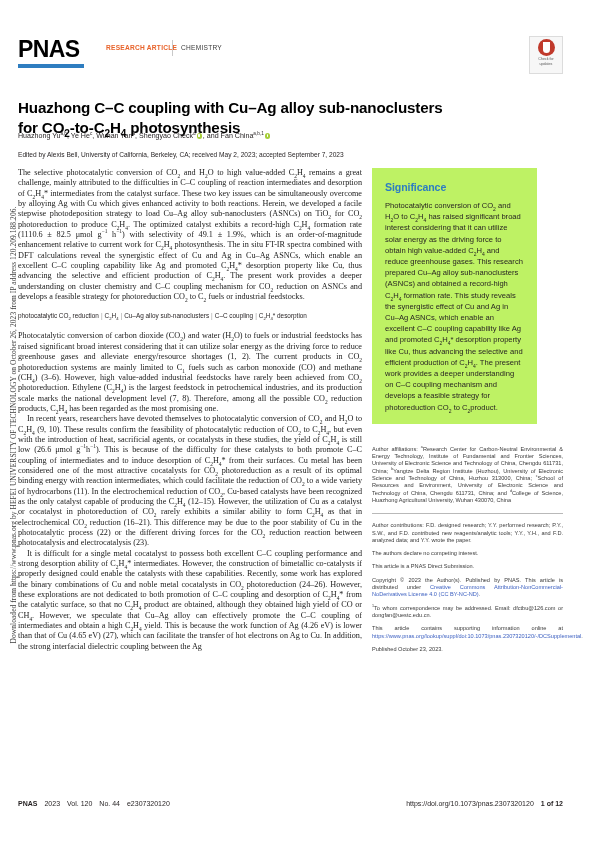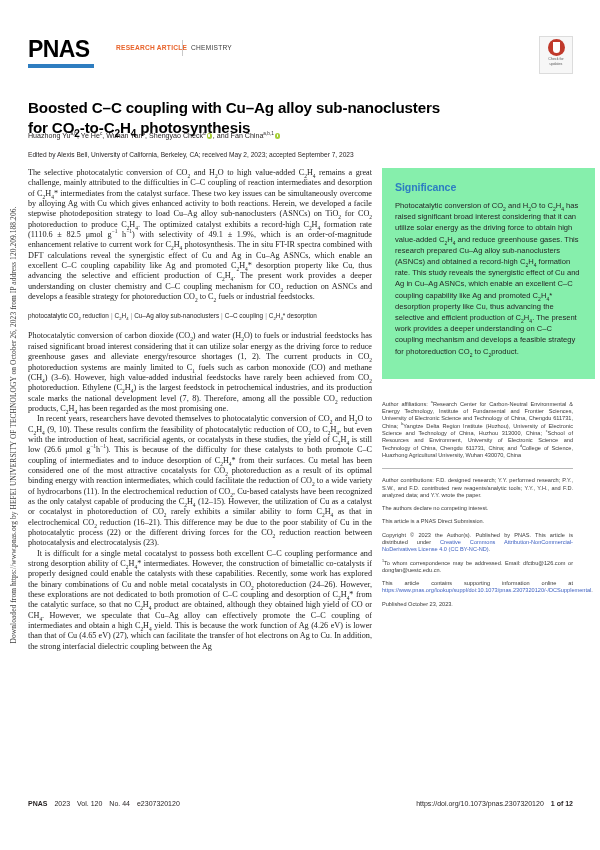--- a/index.html
+++ b/index.html
@@ -27,21 +27,21 @@
     transform-origin: center center;
     white-space: nowrap;
     font-family: "Liberation Serif", serif;
     font-size: 7.4px;
     color: #3b3b3b;
     letter-spacing: .1px;
   }
 
   .page {
     position: absolute;
-    left: 20px; top: 0;
+    left: 10px; top: 0;
     width: 574px; height: 850px;
   }
 
   
   .masthead {
     position: absolute;
     left: 8px; top: 38px;
     width: 545px; height: 44px;
   }
   .pnas-logo {
@@ -197,24 +197,24 @@
     text-align: justify;
     color: #1a1a1a;
     margin: 0;
     text-indent: 9px;
     hyphens: auto;
   }
   .body-p.first { text-indent: 0; margin-top: 11px; }
 
   
   .significance {
-    background: #86efac;
-    padding: 13px 13px 22px 13px;
+    background: #bef264;
+    padding: 13px 13px 11px 13px;
     box-sizing: border-box;
-    width: 213px;
+    width: 165px;
   }
   .sig-title {
     color: #2d7dc2;
     font-size: 10.6px;
     font-weight: bold;
     margin: 0 0 7px 0;
     letter-spacing: -.1px;
   }
   .sig-text {
     font-size: 7.6px;
@@ -269,21 +269,21 @@
     <div class="type-divider"></div>
     <div class="subject">CHEMISTRY</div>
     <div class="crossmark">
       <div class="cm-badge"></div>
       <div class="cm-text">Check for</div>
       <div class="cm-text">updates</div>
     </div>
   </div>
 
   <h1 class="title">
-    <span>Boosted C–C coupling with Cu–Ag alloy sub-nanoclusters</span><br>
+    <span>Huazhong C–C coupling with Cu–Ag alloy sub-nanoclusters</span><br>
     <span><span>for CO</span><sub>2</sub><span>-to-C</span><sub>2</sub><span>H</span><sub>4</sub><span> photosynthesis</span></span>
   </h1>
 
   <div class="authors"><span>Huazhong Yu</span><sup>a,b</sup><span>, </span><span>Ye He</span><sup>c</sup><span>, </span><span>Wuhan Yan</span><sup>a</sup><span>, </span><span>Shengyao Check</span><sup>d</sup><span class="orcid"></span><span>, and </span><span>Fan China</span><sup>a,b,1</sup><span class="orcid"></span><span></span></div>
   <div class="editedby">Edited by Alexis Bell, University of California, Berkeley, CA; received May 2, 2023; accepted September 7, 2023</div>
 
   <div class="col-left">
     <p class="abstract">The selective photocatalytic conversion of CO<sub>2</sub> and H<sub>2</sub>O to high value-added C<sub>2</sub>H<sub>4</sub> remains a great challenge, mainly attributed to the difficulties in C–C coupling of reaction intermediates and desorption of C<sub>2</sub>H<sub>4</sub>* intermediates from the catalyst surface. These two key issues can be simultaneously overcome by alloying Ag with Cu which gives enhanced activity to both reactions. Herein, we developed a facile stepwise photodeposition strategy to load Cu–Ag alloy sub-nanoclusters (ASNCs) on TiO<sub>2</sub> for CO<sub>2</sub> photoreduction to produce C<sub>2</sub>H<sub>4</sub>. The optimized catalyst exhibits a record-high C<sub>2</sub>H<sub>4</sub> formation rate (1110.6 ± 82.5 μmol g<sup>−1</sup> h<sup>−1</sup>) with selectivity of 49.1 ± 1.9%, which is an order-of-magnitude enhancement relative to current work for C<sub>2</sub>H<sub>4</sub> photosynthesis. The in situ FT-IR spectra combined with DFT calculations reveal the synergistic effect of Cu and Ag in Cu–Ag ASNCs, which enable an excellent C–C coupling capability like Ag and promoted C<sub>2</sub>H<sub>4</sub>* desorption property like Cu, thus advancing the selective and efficient production of C<sub>2</sub>H<sub>4</sub>. The present work provides a deeper understanding on cluster chemistry and C–C coupling mechanism for CO<sub>2</sub> reduction on ASNCs and develops a feasible strategy for photoreduction CO<sub>2</sub> to C<sub>2</sub> fuels or industrial feedstocks.</p>
     <div class="keywords"><span>photocatalytic CO<sub>2</sub> reduction</span><span class="kw-sep">|</span><span>C<sub>2</sub>H<sub>4</sub></span><span class="kw-sep">|</span><span>Cu–Ag alloy sub-nanoclusters</span><span class="kw-sep">|</span><span>C–C coupling</span><span class="kw-sep">|</span><span>C<sub>2</sub>H<sub>4</sub>* desorption</span></div>
     <div>

